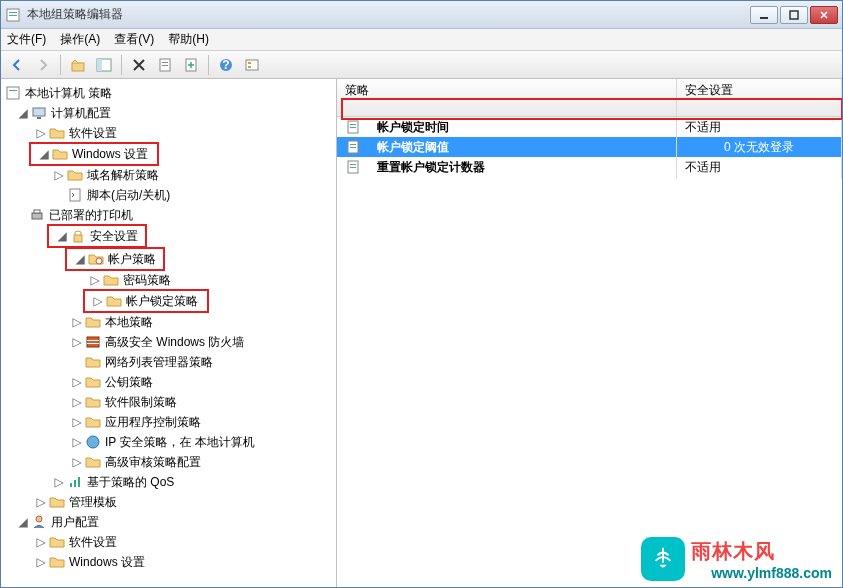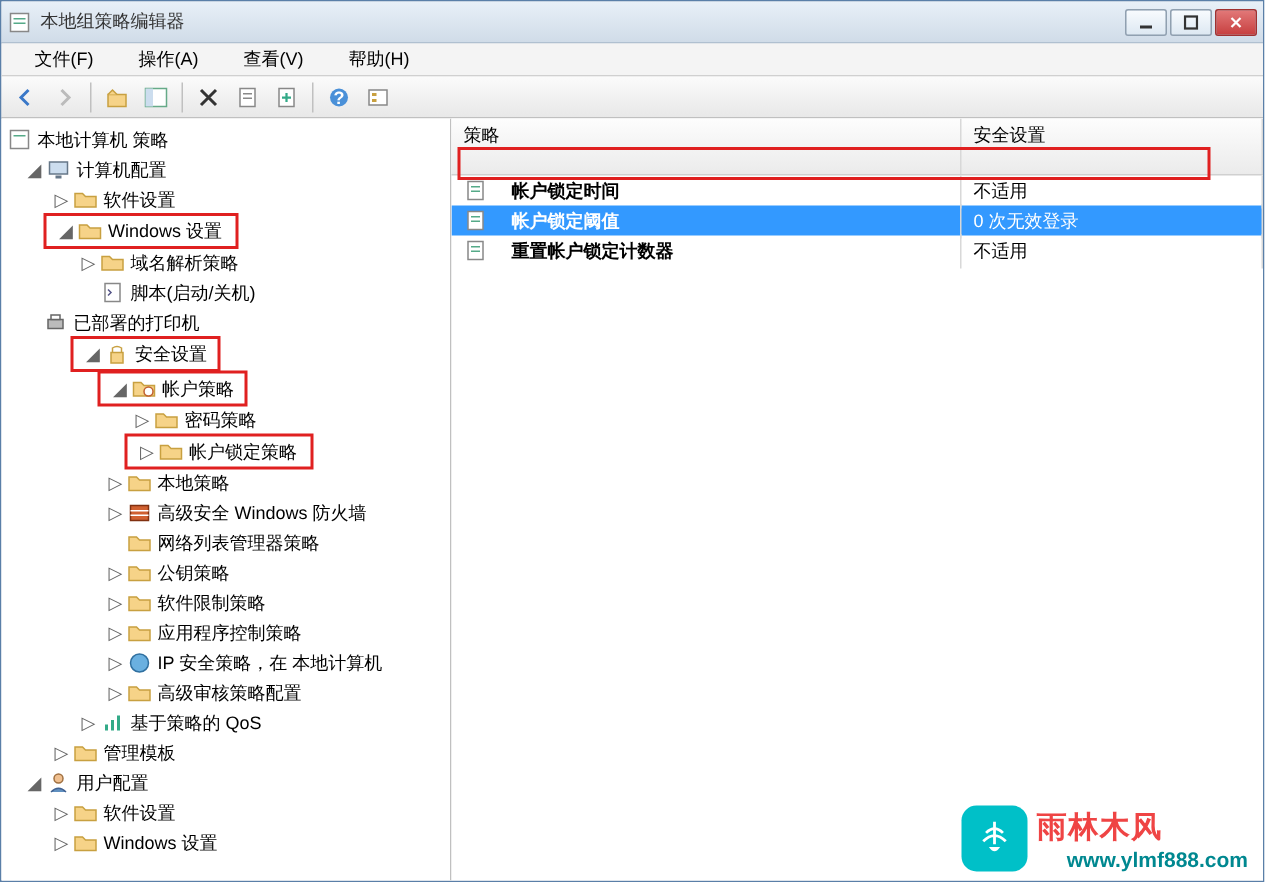--- a/index.html
+++ b/index.html
@@ -9,46 +9,46 @@
 
 .titlebar { height: 28px; background: linear-gradient(#e8f0f8, #d0dce8); display: flex; align-items: center; padding: 0 4px; border-bottom: 1px solid #b0c0d0; }
 .titlebar-icon { width: 16px; height: 16px; margin-right: 6px; display: inline-flex; }
 .titlebar-title { flex: 1; color: #333; }
 .win-btns { display: flex; gap: 2px; }
 .win-btn { width: 28px; height: 18px; border: 1px solid #90a0b0; background: linear-gradient(#f8fbfe,#dde8f2); display: flex; align-items: center; justify-content: center; border-radius: 2px; cursor: pointer; }
 .win-btn.close { background: linear-gradient(#e27878,#c74040); border-color: #a03030; color: #fff; }
 .win-btn svg { width: 10px; height: 10px; }
 
 .menubar { height: 22px; background: #f4f4f4; display: flex; align-items: center; padding: 0 6px; gap: 14px; border-bottom: 1px solid #d0d0d0; }
-.menubar span { cursor: pointer; margin-left: 16px; }
+.menubar span { cursor: pointer; }
 
 .toolbar { height: 28px; background: linear-gradient(#fbfbfb,#e8e8e8); display: flex; align-items: center; padding: 0 4px; gap: 2px; border-bottom: 1px solid #c0c0c0; }
 .tbtn { width: 24px; height: 24px; display: flex; align-items: center; justify-content: center; cursor: pointer; border-radius: 2px; }
 .tsep { width: 1px; height: 20px; background: #c0c0c0; margin: 0 3px; }
 
 .content { flex: 1; display: flex; background: #fff; overflow: hidden; }
-.tree-pane { width: 300px; border-right: 1px solid #c0c0c0; overflow-y: auto; overflow-x: auto; padding: 4px 0; background: #fff; }
+.tree-pane { width: 336px; border-right: 1px solid #c0c0c0; overflow-y: auto; overflow-x: auto; padding: 4px 0; background: #fff; }
 .list-pane { flex: 1; display: flex; flex-direction: column; background: #fff; position: relative; }
 
 .tree-node { display: flex; align-items: center; height: 20px; padding-left: 0; white-space: nowrap; cursor: pointer; }
 .expander { width: 12px; height: 12px; display: inline-flex; align-items: center; justify-content: center; margin-right: 2px; color: #666; }
 .node-icon { width: 16px; height: 16px; margin-right: 4px; display: inline-flex; align-items: center; justify-content: center; }
 .node-label { }
 
 .highlight-box { border: 2px solid #e02020; padding: 0 1px; margin: -1px 0; }
 
 .list-header { height: 38px; background: linear-gradient(#fdfdfd,#ebebeb); border-bottom: 1px solid #d0d0d0; display: flex; }
 .col { padding: 3px 8px; border-right: 1px solid #d8d8d8; }
 .col-policy { width: 340px; }
 .col-setting { flex: 1; }
 
 .list-body { flex: 1; overflow: auto; }
 .list-row { display: flex; height: 20px; align-items: center; cursor: pointer; }
 .list-row .col-policy { display: flex; align-items: center; gap: 16px; font-weight: bold; }
-.list-row.selected { background: #3399ff; color: #fff; }
+.list-row.selected { background: #3399ff; color: #fff; text-align: center; }
 .row-icon { width: 16px; height: 16px; display: inline-flex; align-items: center; justify-content: center; }
 .sel-highlight { border: 2px solid #e02020; position: absolute; pointer-events: none; }
 
 .watermark { position: absolute; right: 10px; bottom: 6px; display: flex; align-items: center; gap: 6px; }
 .wm-logo { width: 44px; height: 44px; border-radius: 10px; background: #00c0c8; display: flex; align-items: center; justify-content: center; }
 .wm-text { display: flex; flex-direction: column; }
 .wm-cn { font-size: 20px; font-weight: bold; color: #ef4444; letter-spacing: 1px; }
 .wm-url { font-size: 14px; color: #008890; font-weight: bold; margin-left: 20px; }
 
 

